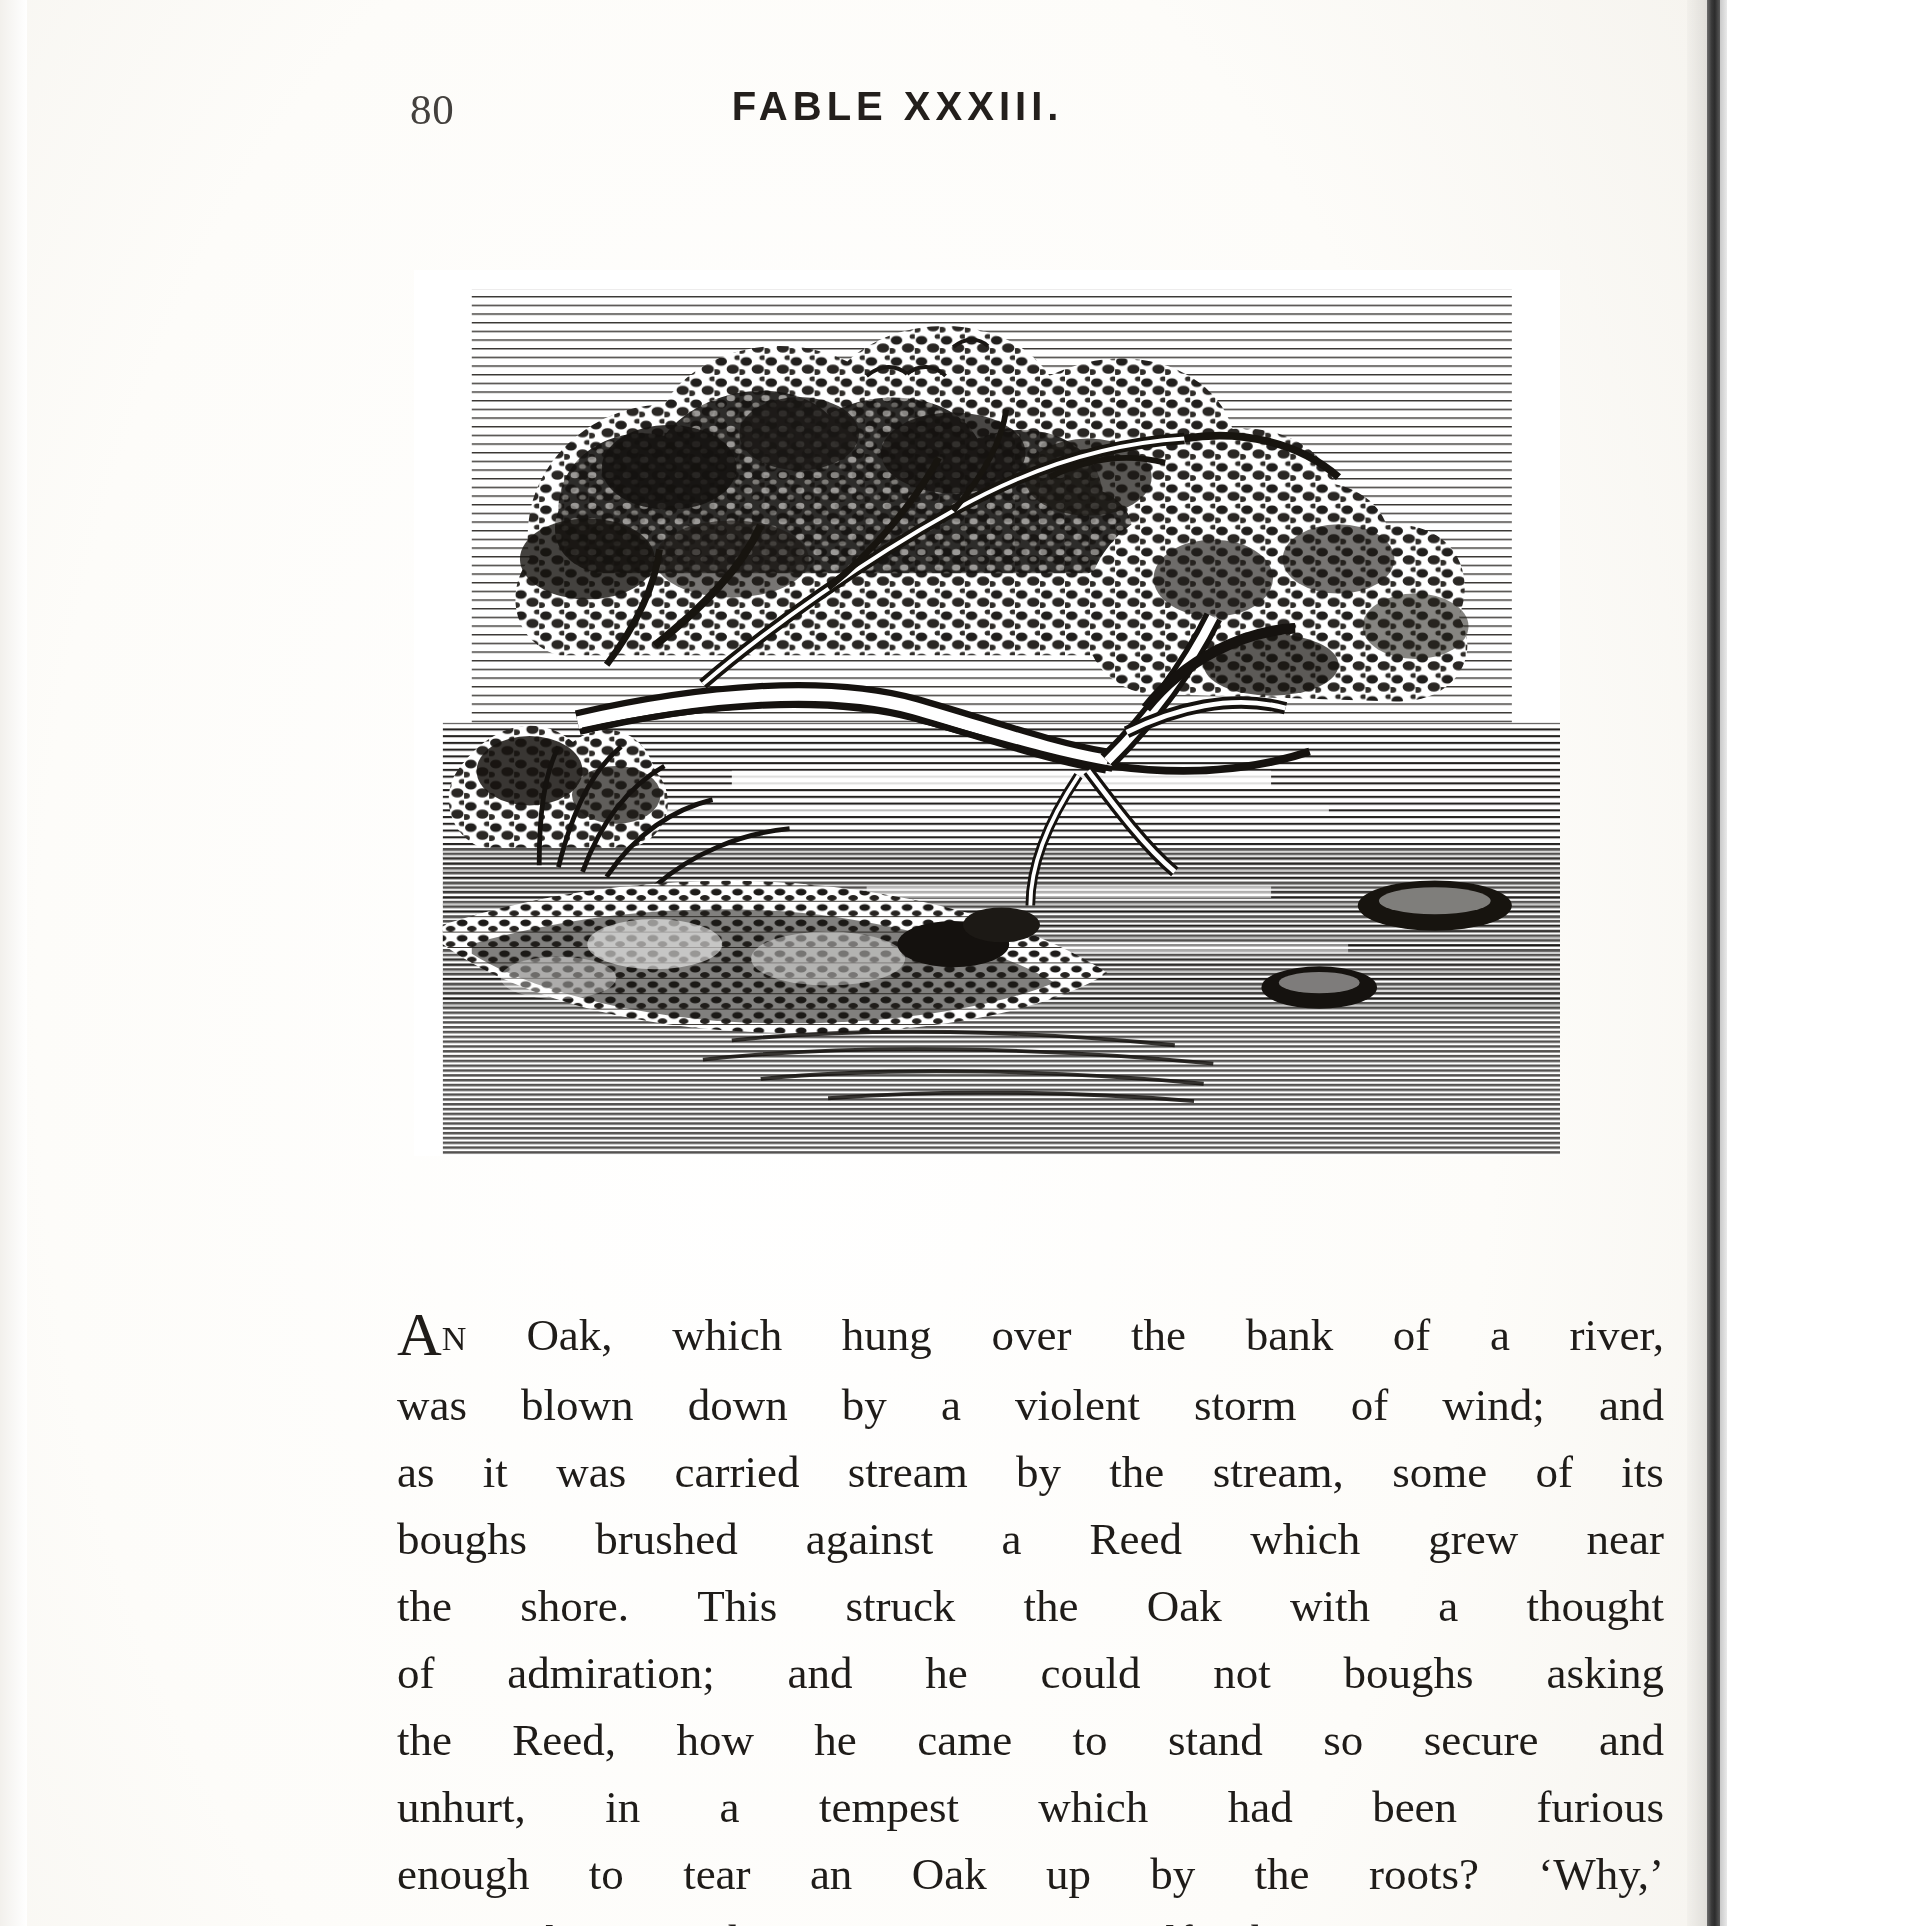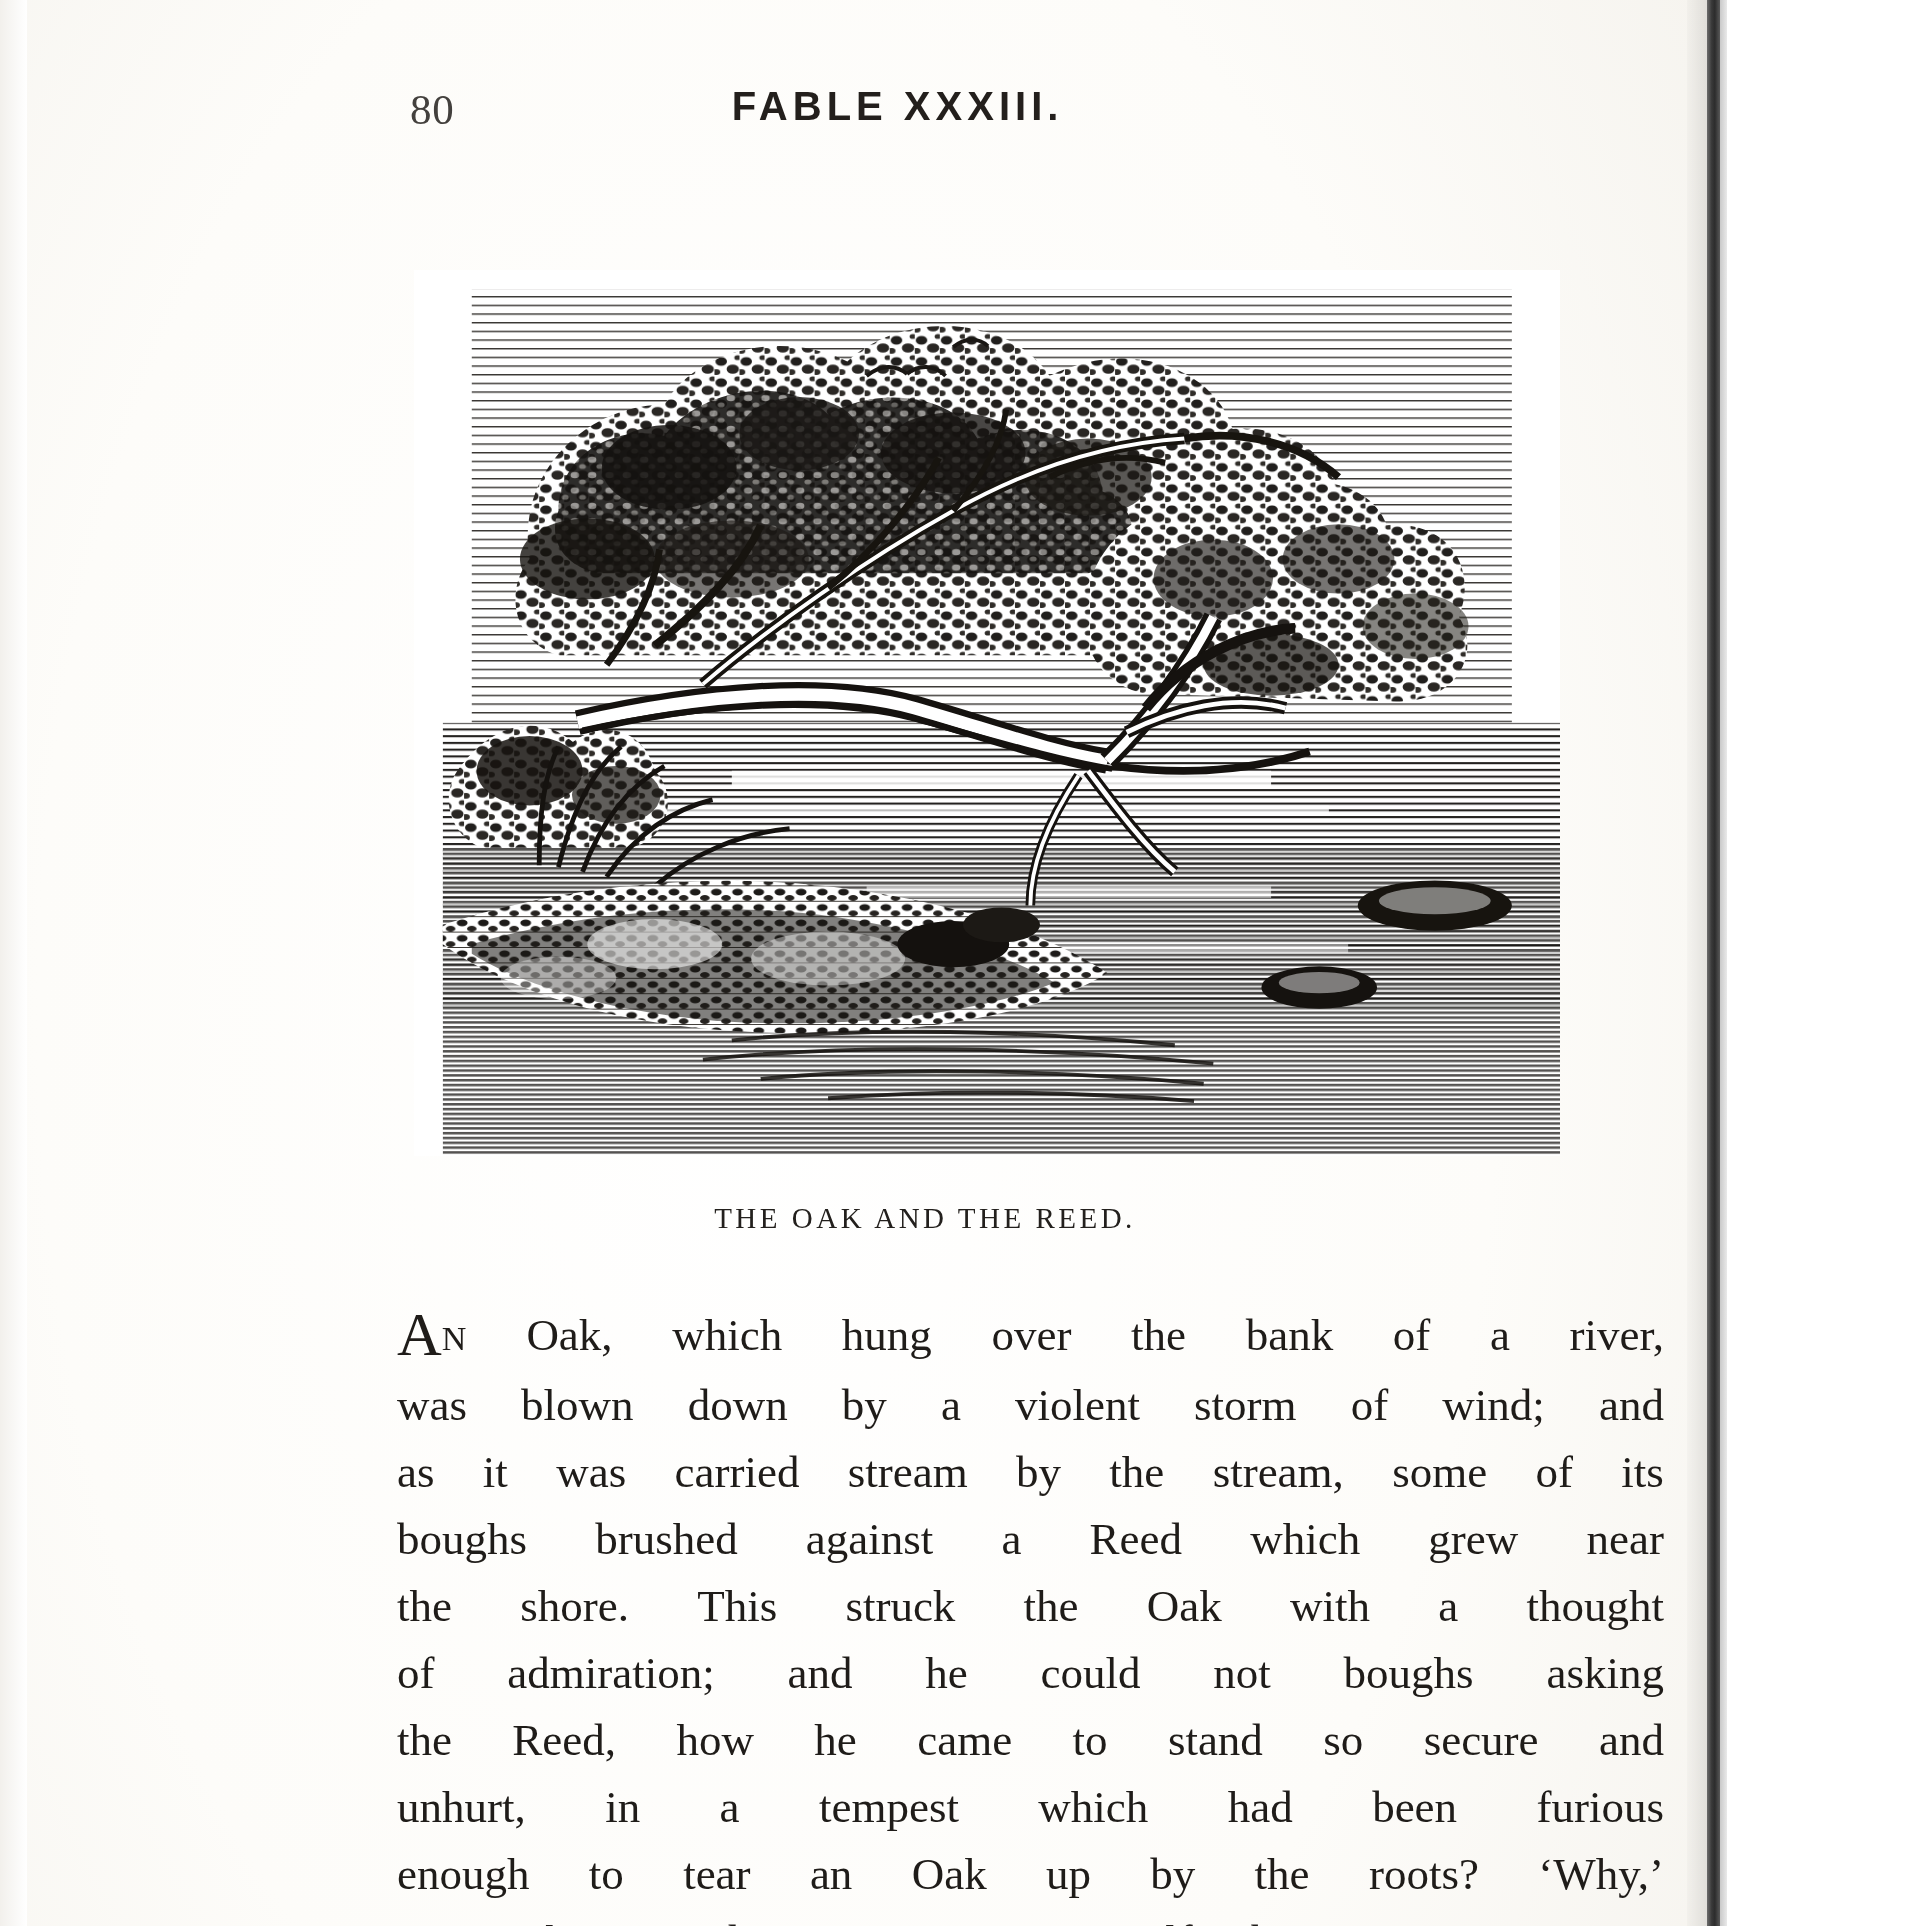--- a/index.html
+++ b/index.html
@@ -346,21 +346,20 @@
           <path d="M470 110 C485 98 500 98 512 108"></path>
           <path d="M512 108 C524 98 540 98 552 110"></path>
           <path d="M560 80 C572 70 586 70 596 79"></path>
         </g>
 
         <rect x="0" y="0" width="1190" height="920" fill="none"></rect>
       </g>
     </svg>
   </div>
 
-  <div id="caption">THE OAK AND THE REED.</div>
 
   <div id="body-text">
     <div class="line justified">
       <span class="word"><span class="dropcap">A</span><span class="smallcaps">N</span></span>
       <span class="word">Oak,</span>
       <span class="word">which</span>
       <span class="word">hung</span>
       <span class="word">over</span>
       <span class="word">the</span>
       <span class="word">bank</span>

